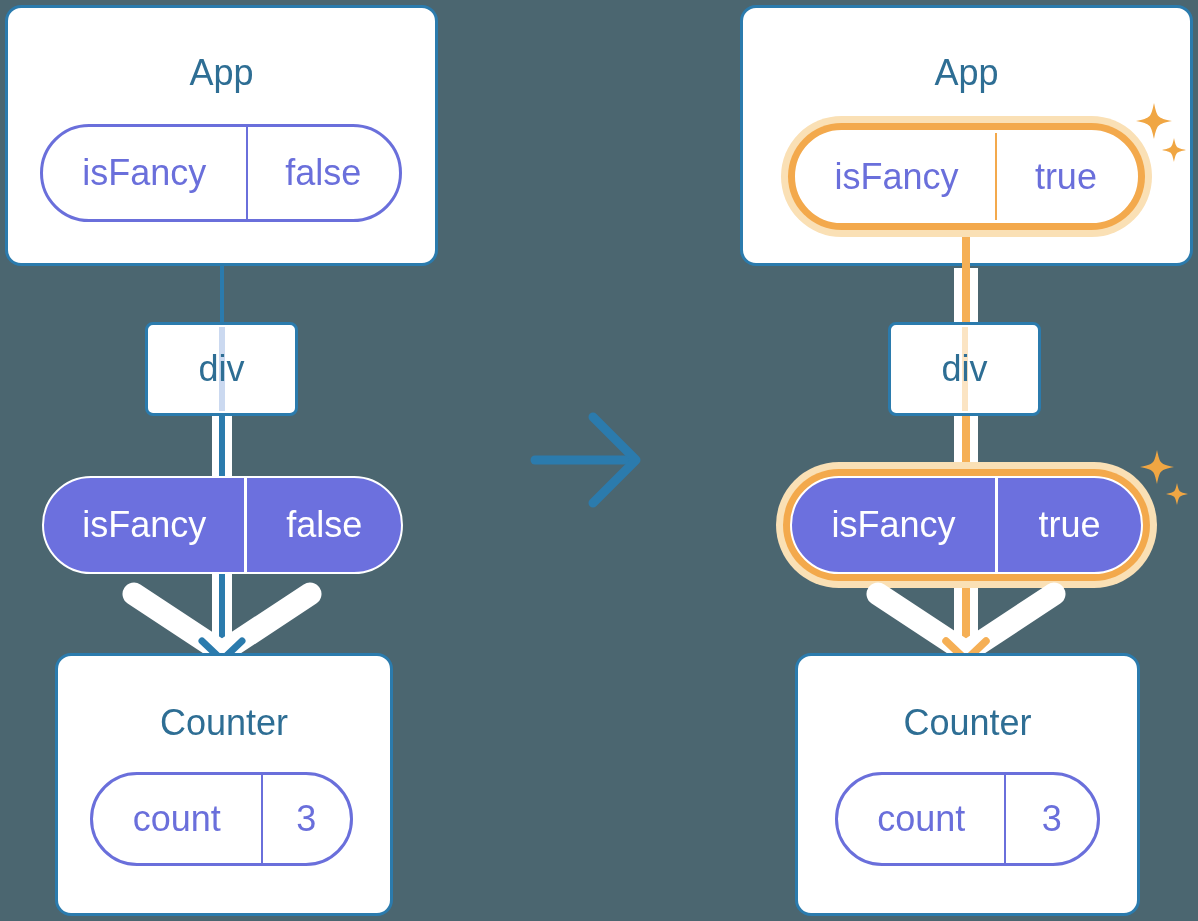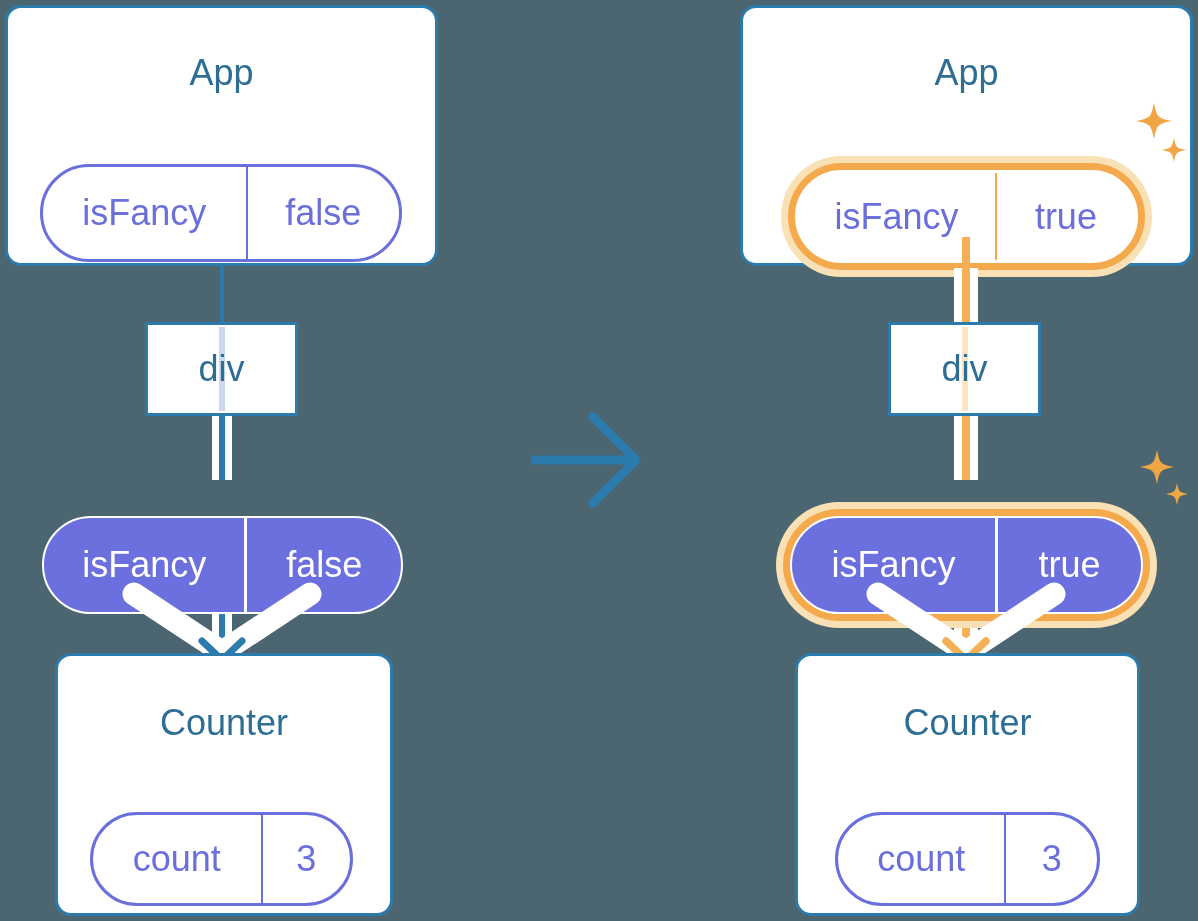--- a/index.html
+++ b/index.html
@@ -25,36 +25,35 @@
     position:absolute;background:#fff;border:3px solid var(--border);
     border-radius:16px;box-sizing:border-box;
   }
   .heading{
     position:absolute;left:0;right:0;text-align:center;
     font-size:36px;font-weight:500;color:var(--heading);
   }
   .pill{
     position:absolute;border-radius:60px;display:grid;box-sizing:border-box;
     overflow:hidden;
-    margin-top:40px;
   }
   .pill .cell{
     display:flex;align-items:center;justify-content:center;
     font-size:36px;white-space:nowrap;
   }
   .pill-outline{background:#fff;border:3px solid var(--purple);color:var(--purple);}
   .pill-outline .cell.first{border-right:2px solid var(--purple);}
   .pill-solid{background:var(--purpleFill);border:2px solid #fff;color:#fff;}
   .pill-solid .cell.first{border-right:3px solid #fff;}
   .hl{box-shadow:0 0 0 7px var(--orange),0 0 0 14px var(--orangePale);}
   .pill-outline.hl .cell.first{border-right:2px solid var(--orange);}
   .bold{font-weight:400;}
   .divbox{
     position:absolute;background:#fff;border:3px solid var(--border);
-    border-radius:0;box-sizing:border-box;
+    border-radius:8px;box-sizing:border-box;
     display:flex;align-items:center;justify-content:center;
   }
   .divbox .inner-line{
     position:absolute;left:50%;transform:translateX(-50%);
     top:2px;bottom:2px;width:6px;
   }
   .divbox .label{
     position:relative;font-size:36px;font-weight:500;color:var(--heading);
   }
   .stripe{position:absolute;}

